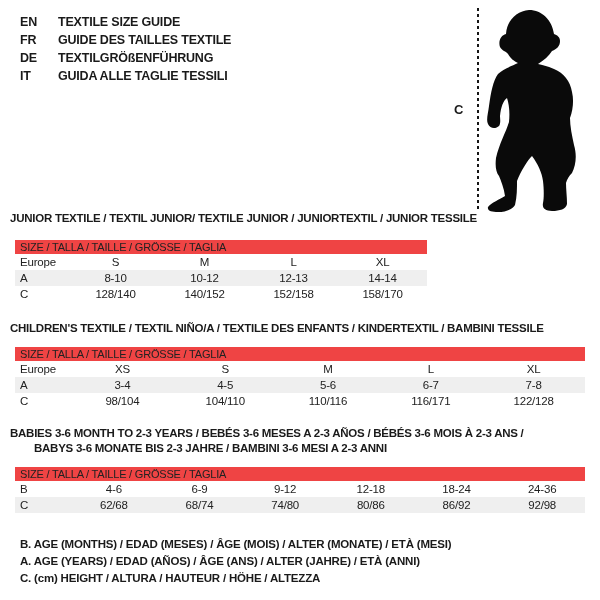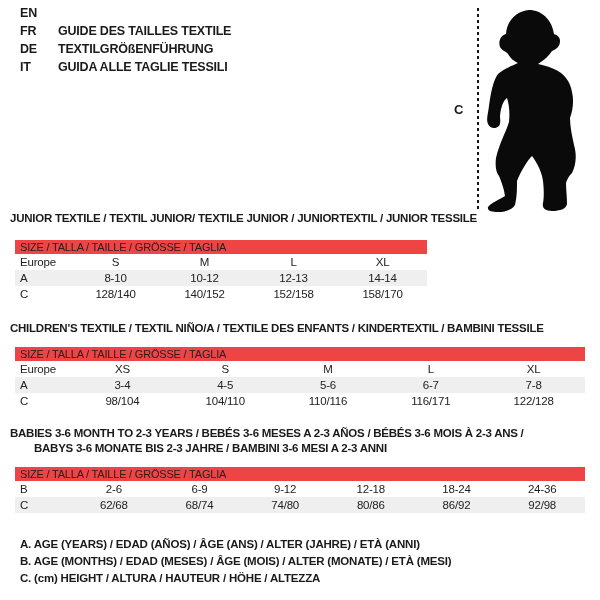--- a/index.html
+++ b/index.html
@@ -1,21 +1,21 @@
 <!DOCTYPE html>
 <html><head>
 <meta charset="utf-8">
 <style>
   html,body{margin:0;padding:0;background:#fff;}
   .page{
     position:relative;width:600px;height:600px;background:#fff;overflow:hidden;
     font-family:"Liberation Sans", sans-serif;color:#1a1a1a;
   }
   
-  .lang-block{position:absolute;top:4px;left:20px;}
+  .lang-block{position:absolute;top:13px;left:20px;}
   .lang-row{display:flex;height:18px;line-height:18px;font-weight:bold;font-size:12.5px;letter-spacing:-0.2px;white-space:nowrap;}
   .lang-code{width:38px;}
   
   .dash-line{
     position:absolute;left:477px;top:8px;width:2px;height:204px;
     background:repeating-linear-gradient(to bottom,#161616 0 3px,transparent 3px 6px);
   }
   .c-label{position:absolute;left:454px;top:102px;font-weight:bold;font-size:13px;}
   .baby-svg{position:absolute;left:484px;top:8px;}
   
@@ -40,20 +40,21 @@
   .footnote{height:17px;line-height:17px;font-weight:bold;font-size:11.5px;letter-spacing:-0.2px;white-space:nowrap;}
 </style>
 </head>
 <body>
 
 <div class="page">
 
   <div class="lang-block" id="langBlock">
       <div class="lang-row">
         <span class="lang-code">EN</span>
+        <span>TEXTILE SIZE GUIDE</span>
       </div>
       <div class="lang-row">
         <span class="lang-code">FR</span>
         <span>GUIDE DES TAILLES TEXTILE</span>
       </div>
       <div class="lang-row">
         <span class="lang-code">DE</span>
         <span>TEXTILGRÖßENFÜHRUNG</span>
       </div>
       <div class="lang-row">
@@ -188,38 +189,38 @@
         <col>
         <col>
         <col>
         <col>
         <col>
         <col>
       </colgroup>
       <tbody>
         <tr>
           <td class="lbl">B</td>
-          <td>2-6</td>
+          <td>4-6</td>
           <td>6-9</td>
           <td>9-12</td>
           <td>12-18</td>
           <td>18-24</td>
           <td>24-36</td>
         </tr>
         <tr>
           <td class="lbl">C</td>
           <td>62/68</td>
           <td>68/74</td>
           <td>74/80</td>
           <td>80/86</td>
           <td>86/92</td>
           <td>92/98</td>
         </tr>
       </tbody>
     </table>
 
   <div class="footnotes" id="footnotes">
+      <div class="footnote">B. AGE (MONTHS) / EDAD (MESES) / ÂGE (MOIS) / ALTER (MONATE) / ETÀ (MESI)</div>
       <div class="footnote">A. AGE (YEARS) / EDAD (AÑOS) / ÂGE (ANS) / ALTER (JAHRE) / ETÀ (ANNI)</div>
-      <div class="footnote">B. AGE (MONTHS) / EDAD (MESES) / ÂGE (MOIS) / ALTER (MONATE) / ETÀ (MESI)</div>
       <div class="footnote">C. (cm) HEIGHT / ALTURA / HAUTEUR / HÖHE / ALTEZZA</div>
     </div>
 
 </div>
 
 </body></html>

